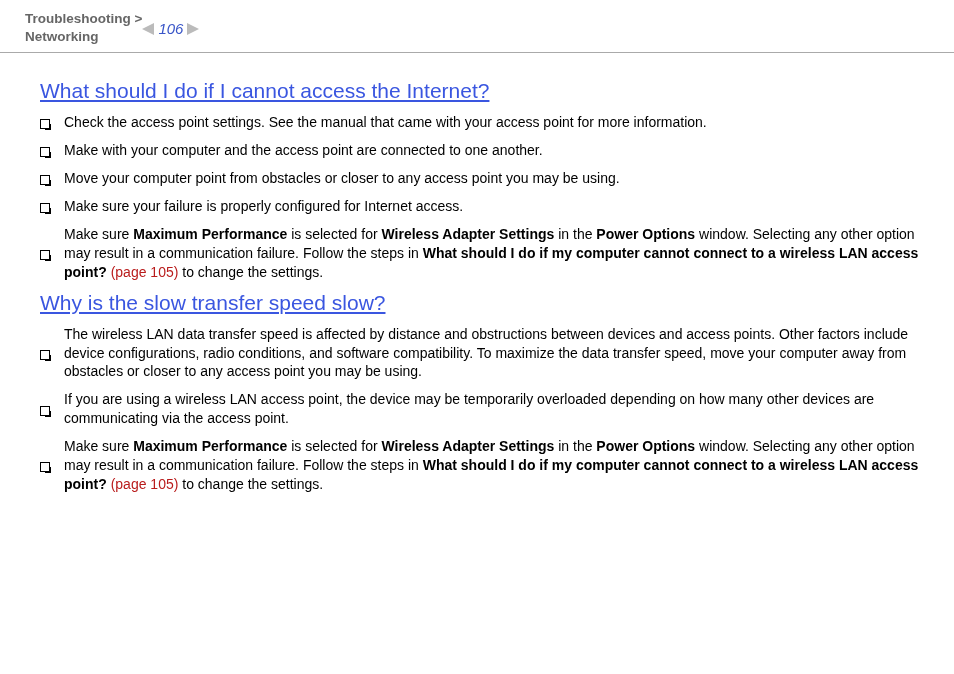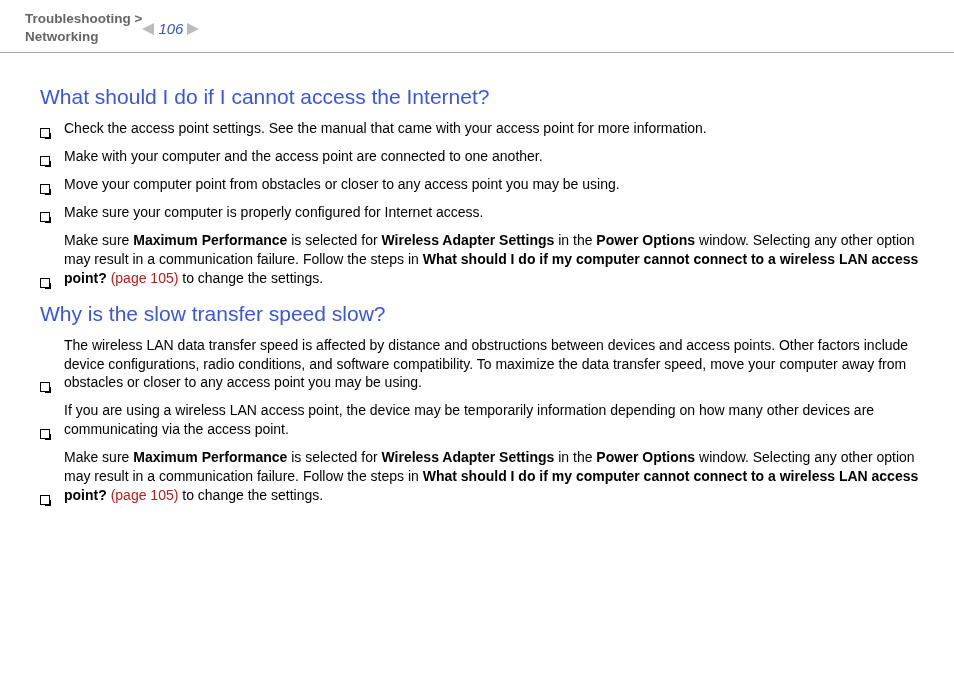--- a/index.html
+++ b/index.html
@@ -51,30 +51,31 @@
     border-bottom: 6px solid transparent;
     border-left: 12px solid #bbb;
   }
   .content {
     padding: 18px 32px 0 40px;
   }
   h2.question {
     color: #3a56e0;
     font-weight: normal;
     font-size: 21px;
-    margin: 14px 0 10px 0;
+    margin: 8px 0 10px 0;
+    text-decoration: underline;
   }
   .bullet-list {
     margin: 0;
     padding: 0;
     list-style: none;
   }
   .bullet-item {
     display: flex;
-    align-items: flex-end;
+    align-items: center;
     margin-bottom: 9px;
     font-size: 14px;
     line-height: 1.35;
   }
   .bullet-icon {
     flex: 0 0 auto;
     width: 10px;
     height: 10px;
     border: 1.5px solid #000;
     margin-right: 14px;
@@ -124,36 +125,36 @@
         <li class="bullet-item">
           <span class="bullet-icon"></span>
           <span class="bullet-text"><span>Make with your computer and the access point are connected to one another.</span></span>
         </li>
         <li class="bullet-item">
           <span class="bullet-icon"></span>
           <span class="bullet-text"><span>Move your computer point from obstacles or closer to any access point you may be using.</span></span>
         </li>
         <li class="bullet-item">
           <span class="bullet-icon"></span>
-          <span class="bullet-text"><span>Make sure your computer is properly configured for Internet access.</span></span>
+          <span class="bullet-text"><span>Make sure your failure is properly configured for Internet access.</span></span>
         </li>
         <li class="bullet-item">
           <span class="bullet-icon"></span>
           <span class="bullet-text"><span>Make sure </span><span class="bold">Maximum Performance</span><span> is selected for </span><span class="bold">Wireless Adapter Settings</span><span> in the </span><span class="bold">Power Options</span><span> window. Selecting any other option may result in a communication failure. Follow the steps in </span><span class="bold">What should I do if my computer cannot connect to a wireless LAN access point? </span><span class="link">(page 105)</span><span> to change the settings.</span></span>
         </li>
       </ul>
       <h2 class="question">Why is the slow transfer speed slow?</h2>
       <ul class="bullet-list">
         <li class="bullet-item">
           <span class="bullet-icon"></span>
           <span class="bullet-text"><span>The wireless LAN data transfer speed is affected by distance and obstructions between devices and access points. Other factors include device configurations, radio conditions, and software compatibility. To maximize the data transfer speed, move your computer away from obstacles or closer to any access point you may be using.</span></span>
         </li>
         <li class="bullet-item">
           <span class="bullet-icon"></span>
-          <span class="bullet-text"><span>If you are using a wireless LAN access point, the device may be temporarily information depending on how many other devices are communicating via the access point.</span></span>
+          <span class="bullet-text"><span>If you are using a wireless LAN access point, the device may be temporarily overloaded depending on how many other devices are communicating via the access point.</span></span>
         </li>
         <li class="bullet-item">
           <span class="bullet-icon"></span>
           <span class="bullet-text"><span>Make sure </span><span class="bold">Maximum Performance</span><span> is selected for </span><span class="bold">Wireless Adapter Settings</span><span> in the </span><span class="bold">Power Options</span><span> window. Selecting any other option may result in a communication failure. Follow the steps in </span><span class="bold">What should I do if my computer cannot connect to a wireless LAN access point? </span><span class="link">(page 105)</span><span> to change the settings.</span></span>
         </li>
       </ul>
     </div>
 </div>
 
 </body></html>

